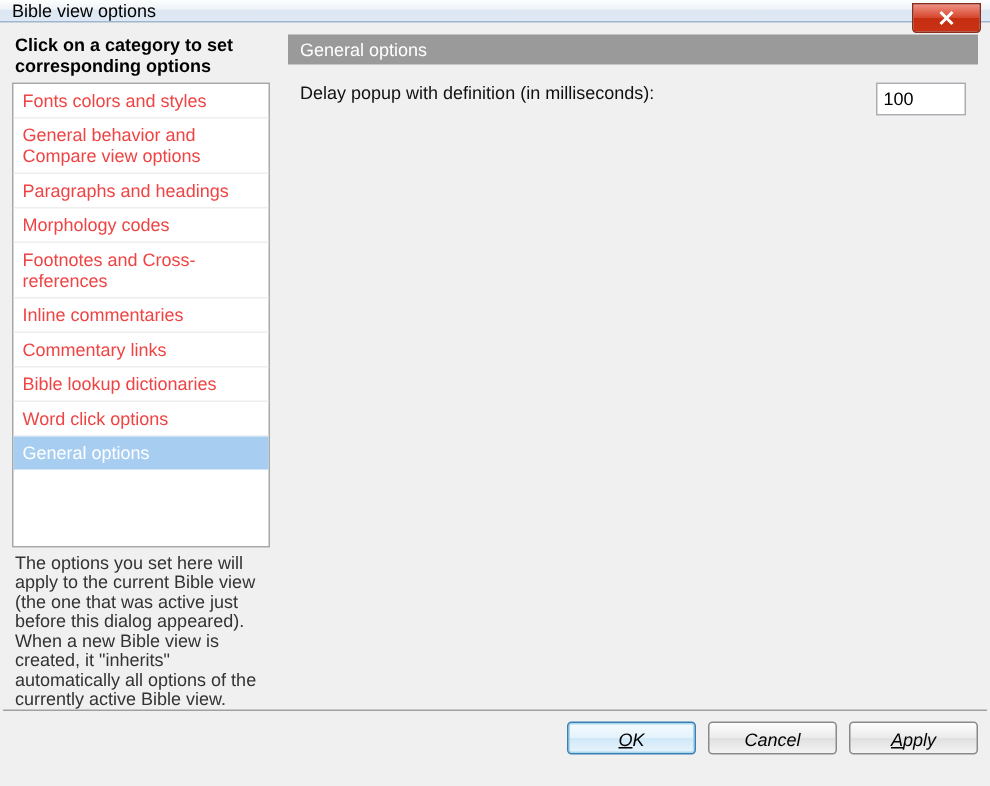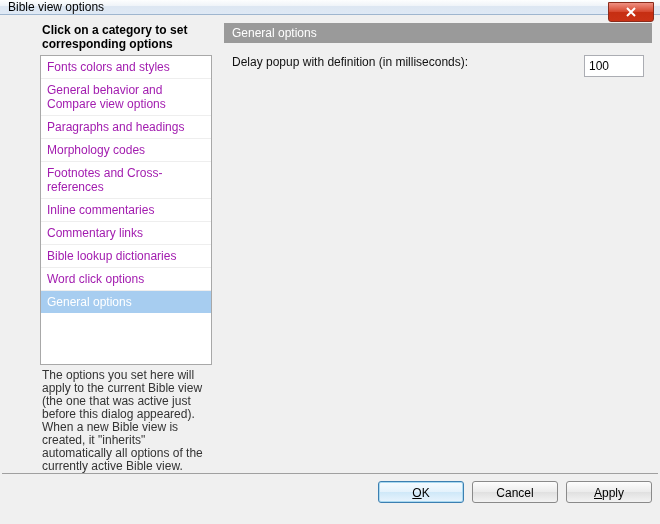--- a/index.html
+++ b/index.html
@@ -58,38 +58,37 @@
     padding: 8px 8px 0 8px;
     display: flex;
     gap: 12px;
   }
 
   
   .left-col {
     width: 172px;
     display: flex;
     flex-direction: column;
-    margin-left: 32px;
   }
   .left-heading {
     font-weight: bold;
     font-size: 12px;
     line-height: 14px;
     padding: 0 0 4px 2px;
   }
   .category-list {
     border: 1px solid #a8a8a8;
     background: #fff;
     height: 310px;
     box-sizing: border-box;
   }
   .category-list .item {
     padding: 4px 6px;
     border-bottom: 1px solid #eeeeee;
-    color: #a21caf;
+    color: #ef4444;
     line-height: 14px;
     cursor: default;
   }
   .category-list .item:last-child { border-bottom: none; }
   .category-list .item.selected {
     background: #a7cdf0;
     color: #ffffff;
   }
   .left-note {
     font-size: 12px;
@@ -151,20 +150,21 @@
     height: 22px;
     border: 1px solid #8a8a8a;
     border-radius: 3px;
     background: linear-gradient(to bottom, #fdfdfd 0%, #ebebeb 50%, #e0e0e0 51%, #f3f3f3 100%);
     font-family: inherit;
     font-size: 12px;
     color: #000;
     cursor: default;
     text-align: center;
     line-height: 20px;
+    font-style: italic;
   }
   .btn.default {
     border: 1px solid #3c7fb1;
     box-shadow: 0 0 0 1px #a8d8f0 inset;
     background: linear-gradient(to bottom, #f6fbff 0%, #e4f2fc 50%, #cfe8f8 51%, #e8f4fd 100%);
   }
   .btn .ul { text-decoration: underline; }
 </style>
 </head>
 <body>

